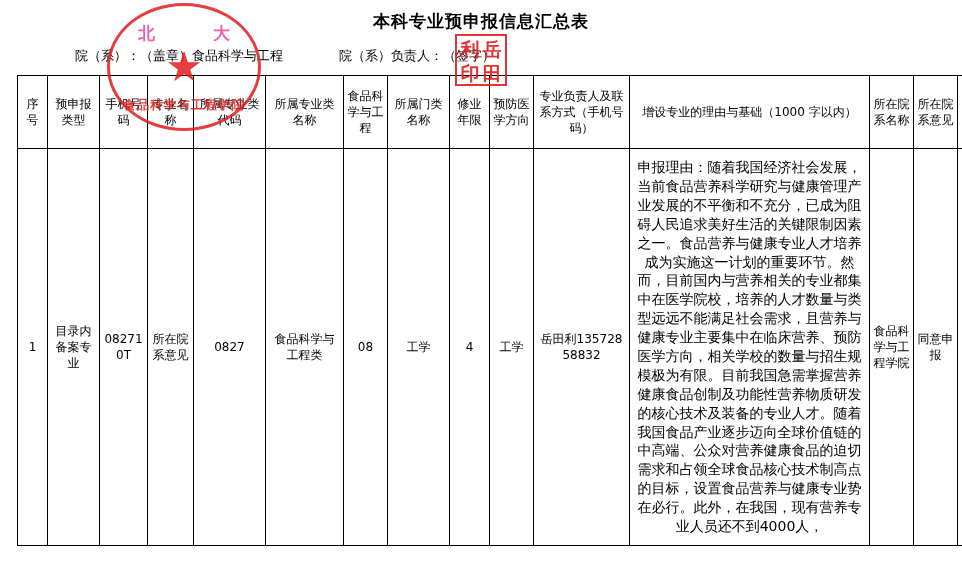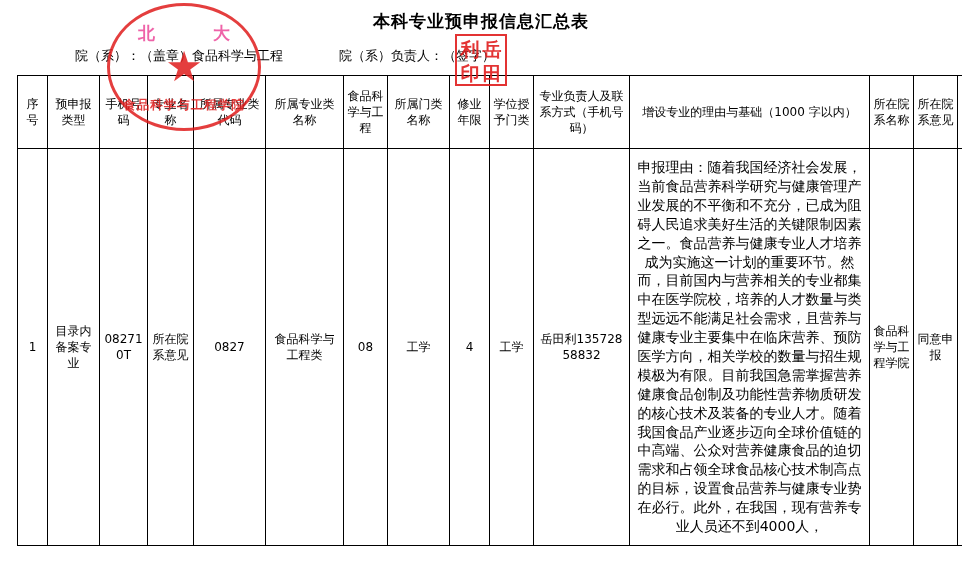--- a/index.html
+++ b/index.html
@@ -193,21 +193,21 @@
       <tr>
         <th>序号</th>
         <th>预申报类型</th>
         <th>手机号码</th>
         <th>专业名称</th>
         <th>所属专业类代码</th>
         <th>所属专业类名称</th>
         <th>食品科学与工程</th>
         <th>所属门类名称</th>
         <th>修业年限</th>
-        <th>学位授予门类</th>
+        <th>预防医学方向</th>
         <th>专业负责人及联系方式（手机号码）</th>
         <th>增设专业的理由与基础（1000 字以内）</th>
         <th>所在院系名称</th>
         <th>所在院系意见</th>
         <th>备注</th>
       </tr>
     </thead>
     <tbody>
       <tr>
         <td class="tall">1</td>

